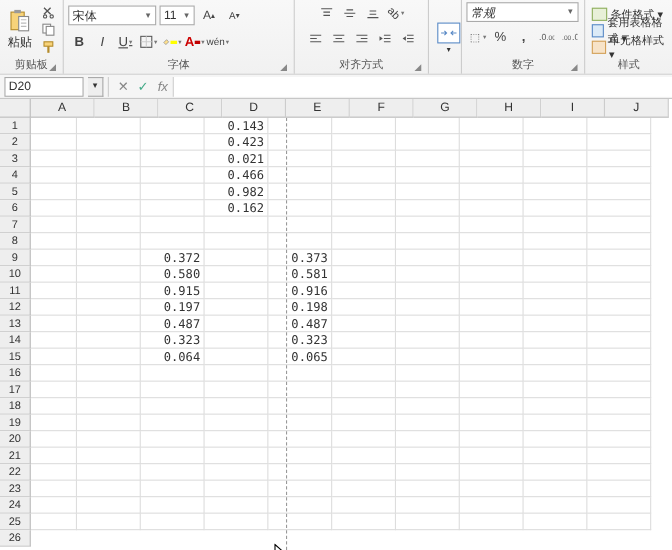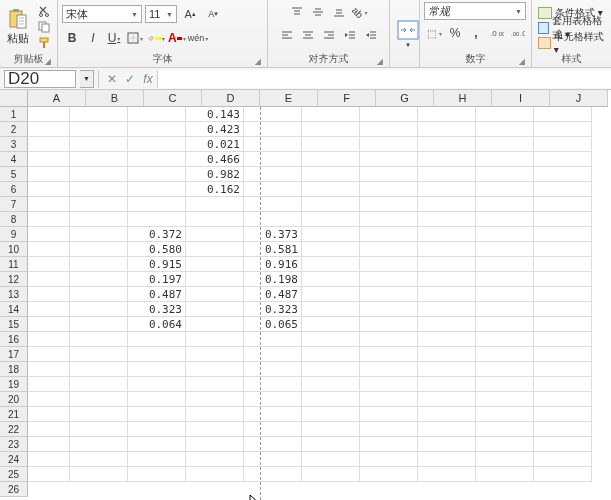--- a/index.html
+++ b/index.html
@@ -26,21 +26,21 @@
 .tb { width:20px; height:20px; display:flex; align-items:center; justify-content:center; cursor:pointer; font-size:12px; color:#444; border:1px solid transparent; }
 .tb .dd { font-size:6px; margin-left:1px; color:#777; }
 .swatch { width:10px; height:3px; display:inline-block; }
 
 .style-list { display:flex; flex-direction:column; gap:0px; padding-top:1px; }
 .style-item { display:flex; align-items:center; gap:3px; font-size:10px; padding:0 2px; height:15px; cursor:pointer; }
 .sic { width:14px; height:12px; background:#e8f0d8; border:1px solid #8fb060; }
 
 
 .fbar { height:22px; border-bottom:1px solid #c7c7c7; display:flex; align-items:center; background:#f5f5f5; }
-.name-box { width:72px; height:18px; margin:0 4px; border:1px solid #aaa; background:#fff; display:flex; align-items:center; padding:0 3px; font-size:17px; cursor:text; }
+.name-box { width:72px; height:18px; margin:0 4px; border:1px solid #aaa; background:#fff; display:flex; align-items:center; padding:0 3px; font-size:11px; cursor:text; }
 .nb-dd { width:14px; height:18px; border:1px solid #aaa; border-left:none; background:#eee; display:flex; align-items:center; justify-content:center; font-size:7px; cursor:pointer; }
 .fx-sep { width:1px; height:18px; background:#ccc; margin:0 4px; }
 .fx-btn { width:18px; height:18px; display:flex; align-items:center; justify-content:center; color:#888; cursor:pointer; font-size:12px; }
 .fx-input { flex:1; height:18px; border:none; background:#fff; border-left:1px solid #ccc; padding:0 4px; font-size:11px; }
 
 
 .grid-wrap { position:relative; height:410px; overflow:hidden; background:#fff; }
 .corner { position:absolute; left:0; top:0; width:28px; height:17px; background:#eee; border-right:1px solid #bbb; border-bottom:1px solid #bbb; z-index:3; }
 .col-hdrs { position:absolute; left:28px; top:0; height:17px; display:flex; z-index:2; }
 .ch { width:58px; height:17px; background:#eee; border-right:1px solid #ccc; border-bottom:1px solid #bbb; display:flex; align-items:center; justify-content:center; font-size:11px; color:#333; cursor:pointer; }

